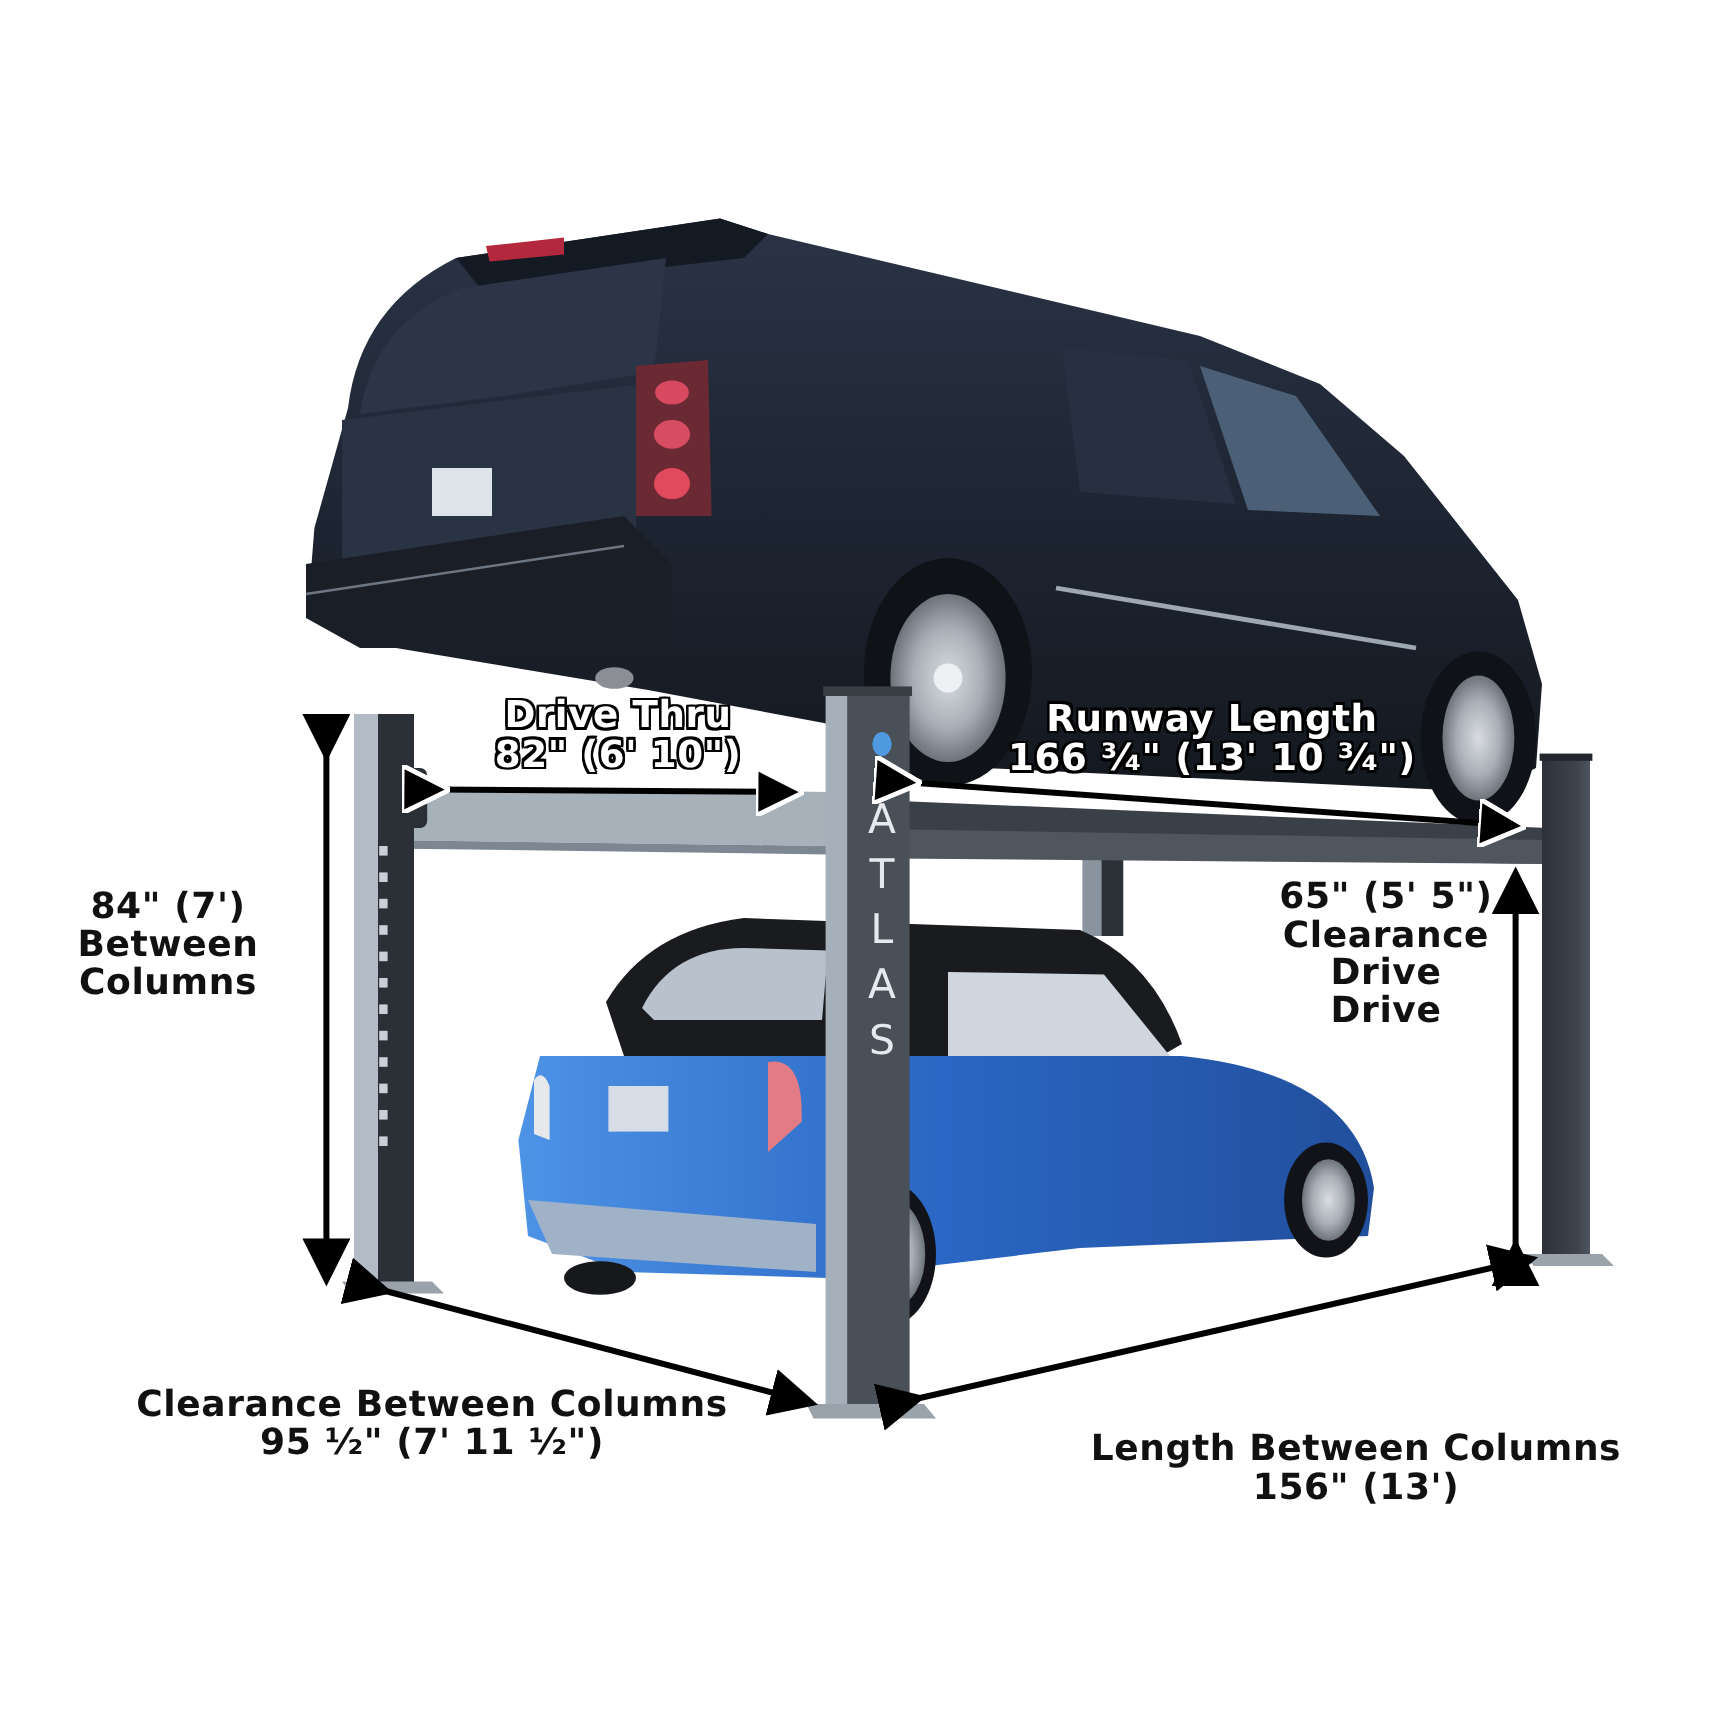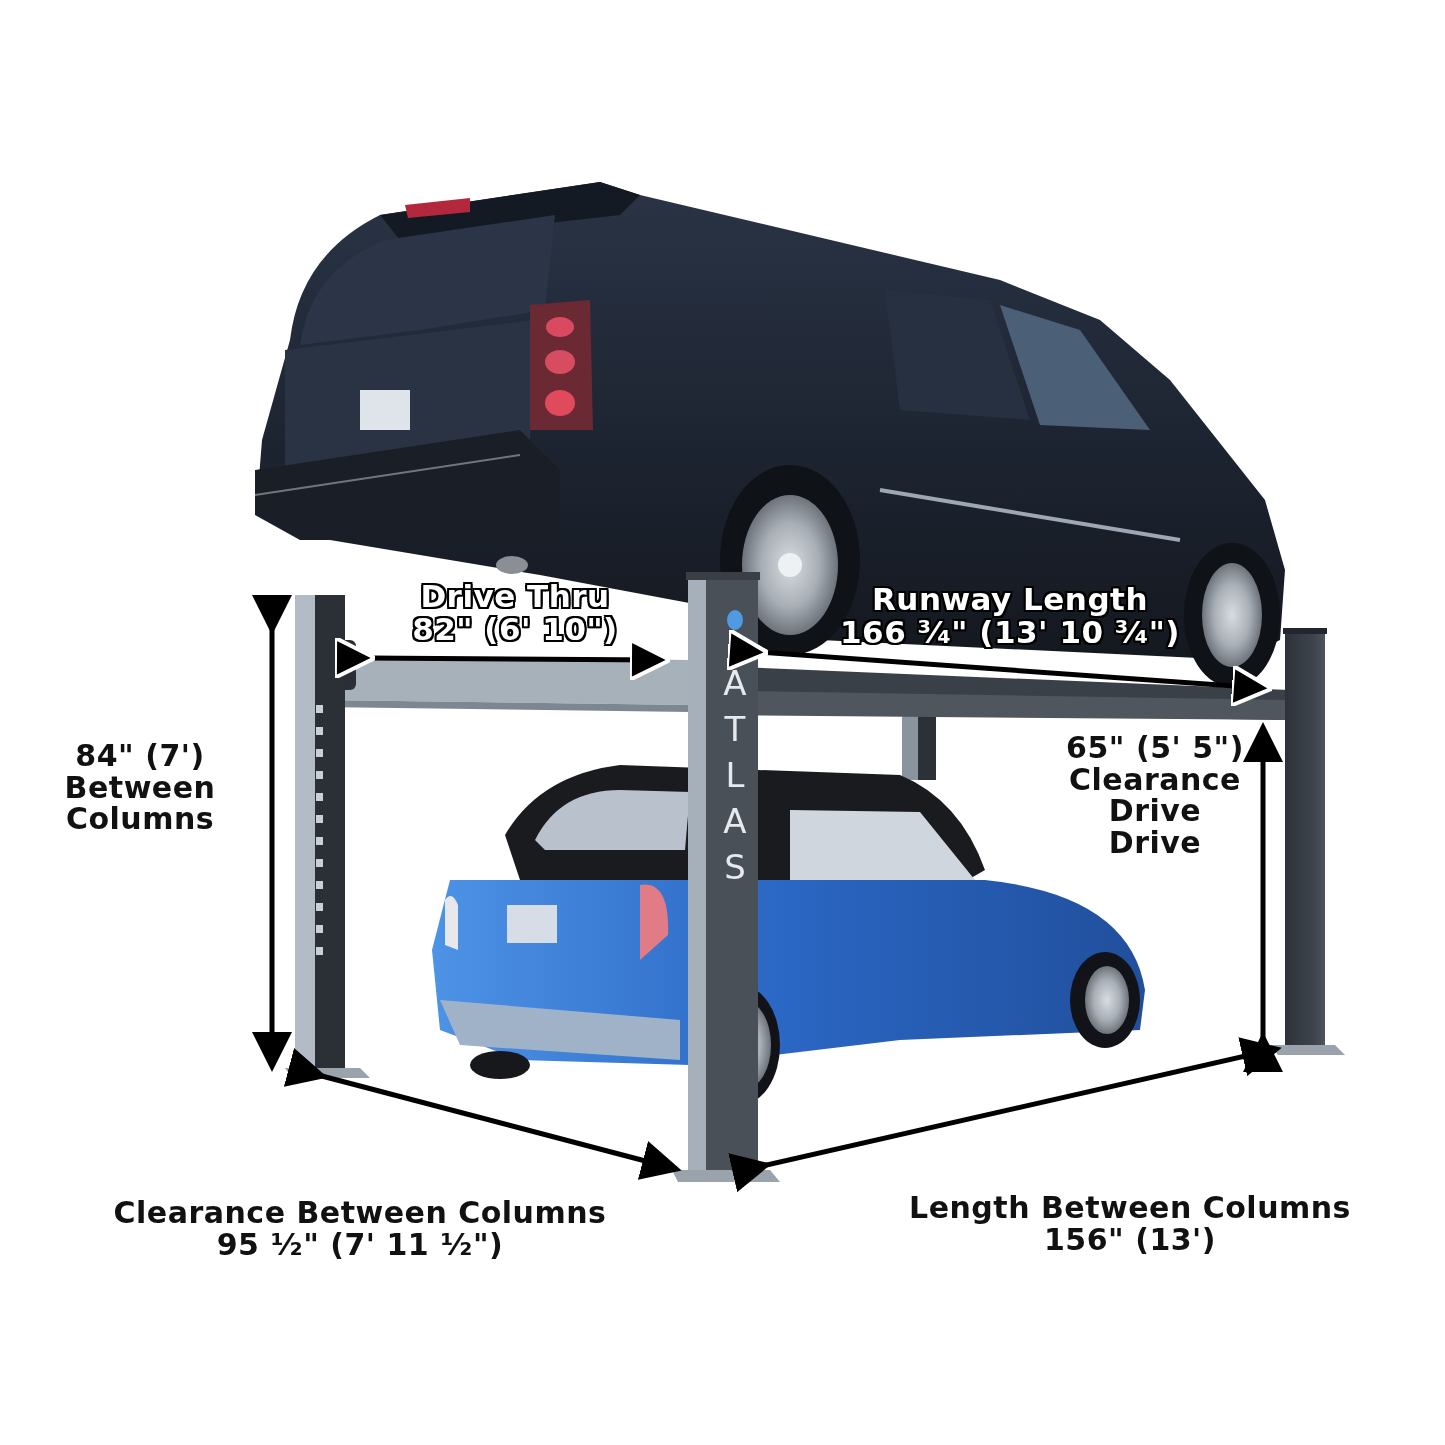--- a/index.html
+++ b/index.html
@@ -202,21 +202,21 @@
     <span>Columns</span>
   </div>
 
   <div class="lbl dark" style="left:1050px; top:732px; width:210px;">
     <span>65" (5' 5")</span>
     <span>Clearance</span>
     <span>Drive</span>
     <span>Drive</span>
   </div>
 
-  <div class="lbl dark" style="left:95px; top:1155px; width:530px;margin-top:42px;">
+  <div class="lbl dark" style="left:95px; top:1155px; width:530px;">
     <span>Clearance Between Columns</span>
     <span>95 ¹⁄₂" (7' 11 ¹⁄₂")</span>
   </div>
 
   <div class="lbl dark" style="left:895px; top:1148px; width:470px;margin-top:44px;">
     <span>Length Between Columns</span>
     <span>156" (13')</span>
   </div>
 
 </div>

